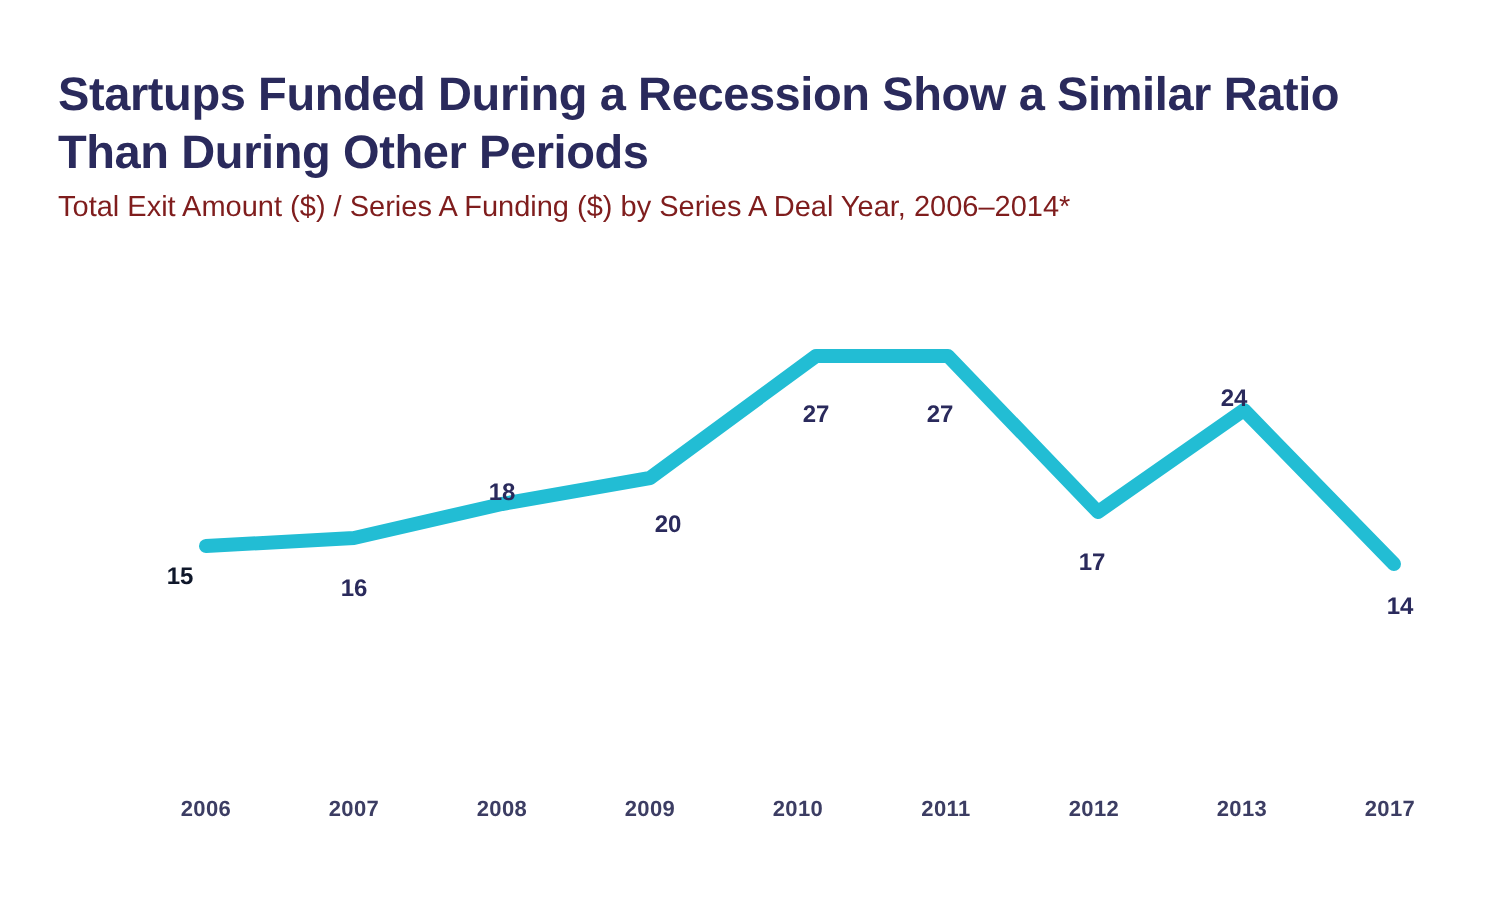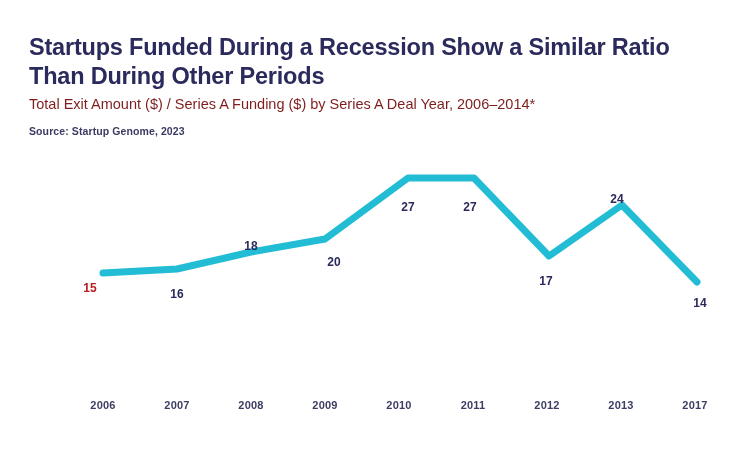--- a/index.html
+++ b/index.html
@@ -96,28 +96,27 @@
 </style>
 </head>
 <body>
 
 <div id="figure">
 
   <div class="title">Startups Funded During a Recession Show a Similar Ratio Than During Other Periods</div>
 
   <div class="subtitle">Total Exit Amount ($) / Series A Funding ($) by Series A Deal Year, 2006–2014*</div>
 
-  <div class="source">Source: Startup Genome, 2023</div>
 
   <svg class="plot" viewBox="0 0 752 455">
     <polyline id="series-path" class="series-line" points="103,258 177,254 251,237 325,224 408,163 474,163 549,241 622,190 697,267" stroke="#22bdd4"></polyline>
   </svg>
 
   <div id="value-labels">
-      <div class="value-label" style="left: 90px; top: 266px; color: #b91c1c;">15</div>
+      <div class="value-label" style="left: 90px; top: 266px; color: #0f172a;">15</div>
       <div class="value-label" style="left: 177px; top: 272px; color: rgb(42, 42, 92);">16</div>
       <div class="value-label" style="left: 251px; top: 224px; color: rgb(42, 42, 92);">18</div>
       <div class="value-label" style="left: 334px; top: 240px; color: rgb(42, 42, 92);">20</div>
       <div class="value-label" style="left: 408px; top: 185px; color: rgb(42, 42, 92);">27</div>
       <div class="value-label" style="left: 470px; top: 185px; color: rgb(42, 42, 92);">27</div>
       <div class="value-label" style="left: 546px; top: 259px; color: rgb(42, 42, 92);">17</div>
       <div class="value-label" style="left: 617px; top: 177px; color: rgb(42, 42, 92);">24</div>
       <div class="value-label" style="left: 700px; top: 281px; color: rgb(42, 42, 92);">14</div>
     </div>
   <div id="tick-labels">

